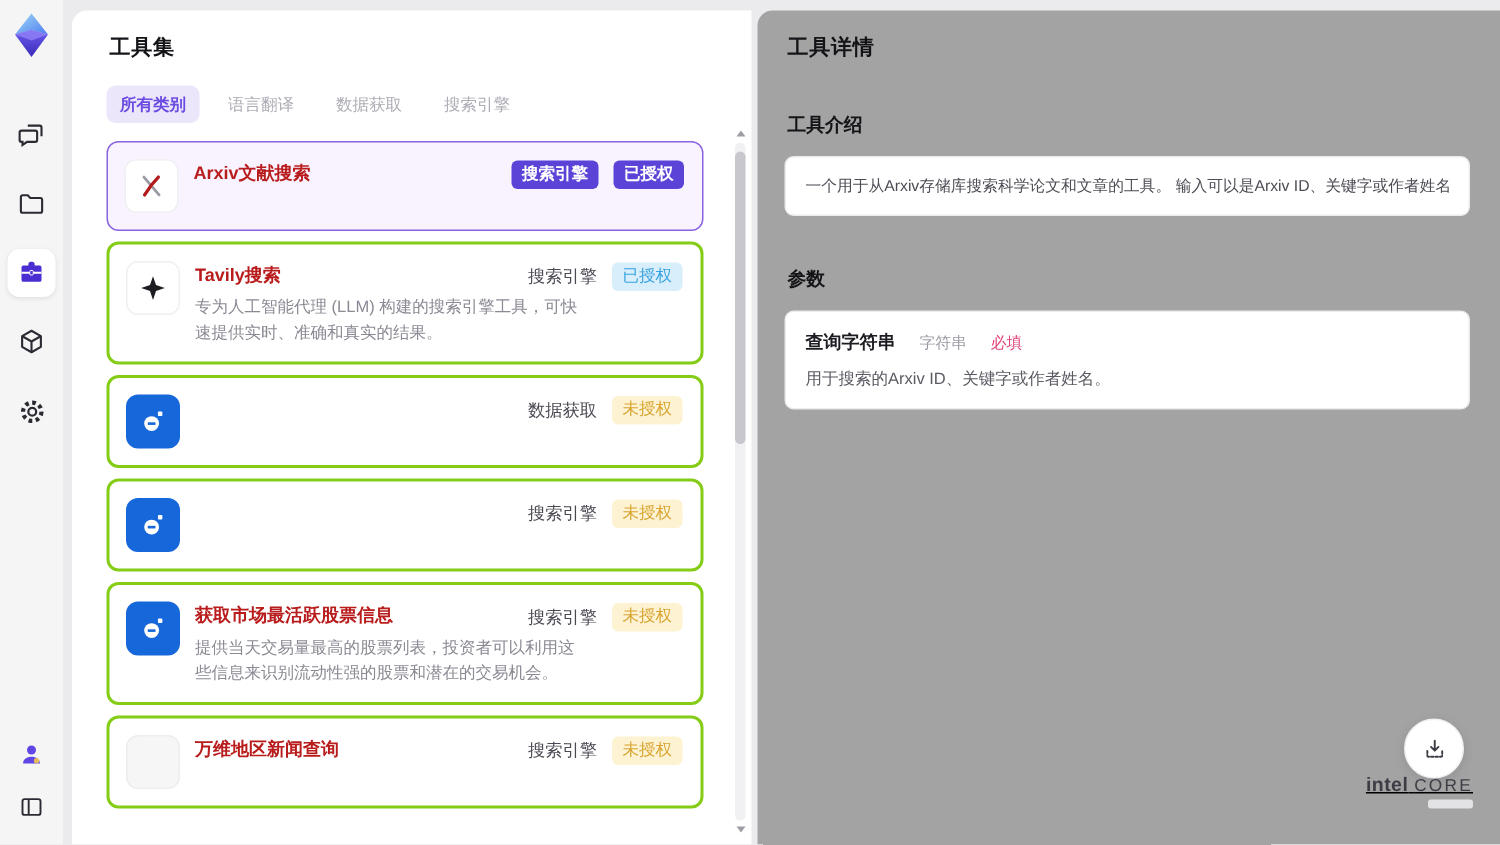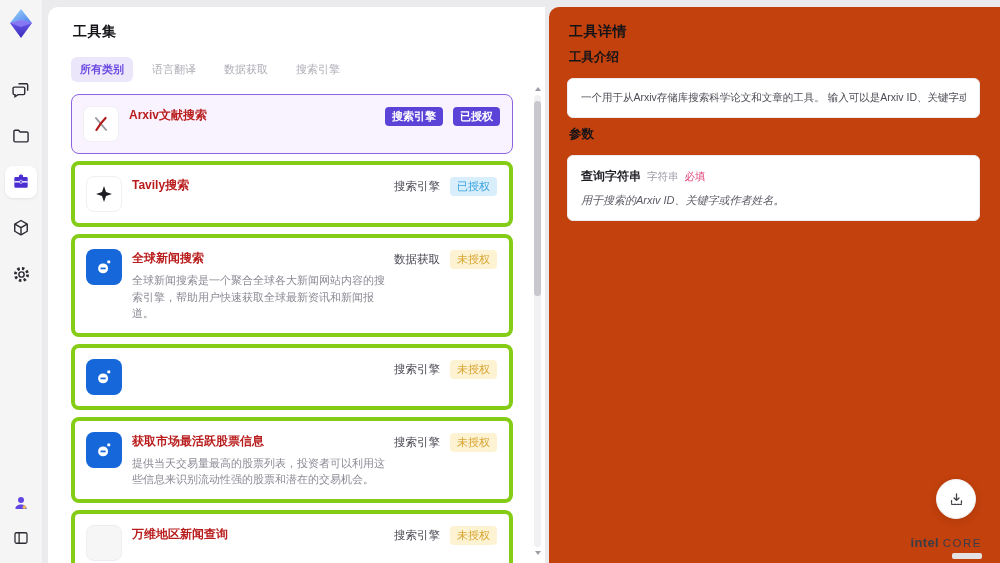--- a/index.html
+++ b/index.html
@@ -15,36 +15,36 @@
     display:flex;flex-direction:column;align-items:center;z-index:5;
   }
   .rail .logo{width:28px;height:34px;margin-top:8px;}
   .rail nav{display:flex;flex-direction:column;align-items:center;margin-top:32px;gap:14px;}
   .rail-item{width:32px;height:32px;border-radius:8px;display:flex;align-items:center;justify-content:center;cursor:pointer;}
   .rail-item.active{background:#ffffff;box-shadow:0 1px 3px rgba(0,0,0,.08);}
   .rail-bottom{margin-top:auto;display:flex;flex-direction:column;align-items:center;gap:10px;margin-bottom:12px;}
   
   .main{position:absolute;left:42px;top:7px;right:0;bottom:0;display:flex;gap:4px;padding-left:6px;}
   .panel-left{
-    width:497px;flex:none;background:#ffffff;border-radius:10px 0 0 0;
+    width:453px;flex:none;background:#ffffff;border-radius:10px 0 0 0;
     padding:16px 14px 0 23px;box-sizing:border-box;position:relative;overflow:hidden;
   }
   .panel-right{
-    flex:1;background:#c2410c;border-radius:10px 0 0 0;
+    flex:1;background:#a3a3a3;border-radius:10px 0 0 0;
     padding:16px 20px 0 18px;box-sizing:border-box;position:relative;overflow:hidden;
   }
   h1.pg-title{font-size:14px;font-weight:bold;color:#141418;margin:0 0 0 2px;letter-spacing:.5px;}
   
   .tabs{display:flex;gap:10px;margin-top:16px;margin-left:0;}
   .tab{font-size:11px;color:#adadb6;padding:5px 9px;border-radius:6px;cursor:pointer;white-space:nowrap;}
   .tab.active{background:#ece6fb;color:#6c4ce0;font-weight:bold;}
   
   .tool-list{margin-top:12px;padding-right:18px;position:relative;}
   .card{
-    position:relative;background:#fff;border:4px solid #84cc16;border-radius:8px;
+    position:relative;background:#fff;border:2px solid #84cc16;border-radius:8px;
     padding:11px;margin-bottom:7px;display:flex;align-items:flex-start;cursor:pointer;
     box-sizing:border-box;
   }
   .card.selected{background:#f8f3fe;border:1.5px solid #8a63e0;}
   .tool-icon{
     width:36px;height:36px;border-radius:8px;flex:none;margin-right:10px;
     display:flex;align-items:center;justify-content:center;background:#fff;
     border:1px solid #f0f0f2;box-sizing:border-box;
   }
   .tool-icon.blue{background:#1667d9;border:none;}
@@ -61,38 +61,38 @@
   
   .sbar{position:absolute;right:3px;top:78px;bottom:6px;width:9px;}
   .sbar .track{position:absolute;inset:10px 1px 10px 1px;background:#f1f1f3;border-radius:4px;}
   .sbar .thumb{position:absolute;left:1px;right:1px;top:16px;height:195px;background:#c7c7cd;border-radius:4px;cursor:pointer;}
   .sbar .arr{position:absolute;left:0;width:9px;height:8px;display:flex;align-items:center;justify-content:center;cursor:pointer;}
   .arr.up{top:0;}
   .arr.down{bottom:0;}
   .tri-up{width:0;height:0;border-left:3.5px solid transparent;border-right:3.5px solid transparent;border-bottom:4.5px solid #9d9da5;}
   .tri-down{width:0;height:0;border-left:3.5px solid transparent;border-right:3.5px solid transparent;border-top:4.5px solid #9d9da5;}
   
-  .sect-title{font-size:12.5px;font-weight:bold;color:#141418;margin:8px 0 0 2px;}
+  .sect-title{font-size:12.5px;font-weight:bold;color:#141418;margin:34px 0 0 2px;}
   .white-box{
     background:#fff;border:1px solid #ececf0;border-radius:6px;
     margin-top:12px;padding:12px 13px;box-sizing:border-box;
   }
   .intro-text{font-size:10.5px;color:#4c4c55;white-space:nowrap;overflow:hidden;}
-  .param-line{display:flex;align-items:baseline;gap:6px;}
+  .param-line{display:flex;align-items:baseline;gap:16px;}
   .param-name{font-size:12px;font-weight:bold;color:#1c1c22;}
   .param-type{font-size:10.5px;color:#9a9aa4;}
   .param-req{font-size:10.5px;color:#e0457b;}
-  .param-desc{font-size:11px;color:#5a5a63;margin-top:8px;font-style:italic;}
+  .param-desc{font-size:11px;color:#5a5a63;margin-top:8px;}
   
   .dl-btn{
     position:absolute;right:24px;bottom:44px;width:38px;height:38px;border-radius:50%;
     background:#fff;border:1px solid #f0f0f2;box-shadow:0 2px 8px rgba(0,0,0,.10);
     display:flex;align-items:center;justify-content:center;cursor:pointer;z-index:6;
   }
-  .brand{position:absolute;right:18px;bottom:4px;z-index:6;text-align:right;}
+  .brand{position:absolute;right:18px;bottom:24px;z-index:6;text-align:right;text-decoration:underline;}
   .brand-line{font-size:13px;color:#3c3c46;letter-spacing:.3px;}
   .brand-line .b1{font-weight:bold;}
   .brand-line .b2{font-weight:normal;letter-spacing:1.5px;text-transform:uppercase;font-size:11.5px;}
   .brand-sub{width:30px;height:6px;background:#e3e3e6;border-radius:2px;margin:3px 0 0 auto;}
 </style>
 </head>
 <body>
 
 <div class="rail">
   <svg class="logo" viewBox="0 0 28 34">
@@ -192,38 +192,35 @@
       </div>
 
       <div class="card">
         <div class="tool-icon">
           <svg width="20" height="20" viewBox="0 0 24 24">
             <polygon points="12,2.5 14.4,9.6 21.5,12 14.4,14.4 12,21.5 9.6,14.4 2.5,12 9.6,9.6" fill="#1d1d22"></polygon>
           </svg>
         </div>
         <div class="tcontent">
           <div class="tname">Tavily搜索</div>
+          <div class="tdesc">专为人工智能代理 (LLM) 构建的搜索引擎工具，可快速提供实时、准确和真实的结果。</div>
         </div>
         <div class="tbadges">
           <span class="cat-text">搜索引擎</span>
           <span class="badge blue">已授权</span>
         </div>
       </div>
 
       <div class="card">
         <div class="tool-icon blue">
           <svg width="22" height="22" viewBox="0 0 24 24">
             <circle cx="11" cy="13.5" r="5.4" fill="#fff"></circle>
             <rect x="8.2" y="12.6" width="5.6" height="1.9" fill="#1667d9"></rect>
             <rect x="15.6" y="4.8" width="3.2" height="3.2" rx="0.6" fill="#fff"></rect>
           </svg>
-        </div>
-        <div class="tcontent">
-          <div class="tname">全球新闻搜索</div>
-          <div class="tdesc">全球新闻搜索是一个聚合全球各大新闻网站内容的搜索引擎，帮助用户快速获取全球最新资讯和新闻报道。</div>
         </div>
         <div class="tbadges">
           <span class="cat-text">数据获取</span>
           <span class="badge yellow">未授权</span>
         </div>
       </div>
 
       <div class="card">
         <div class="tool-icon blue">
           <svg width="22" height="22" viewBox="0 0 24 24">

